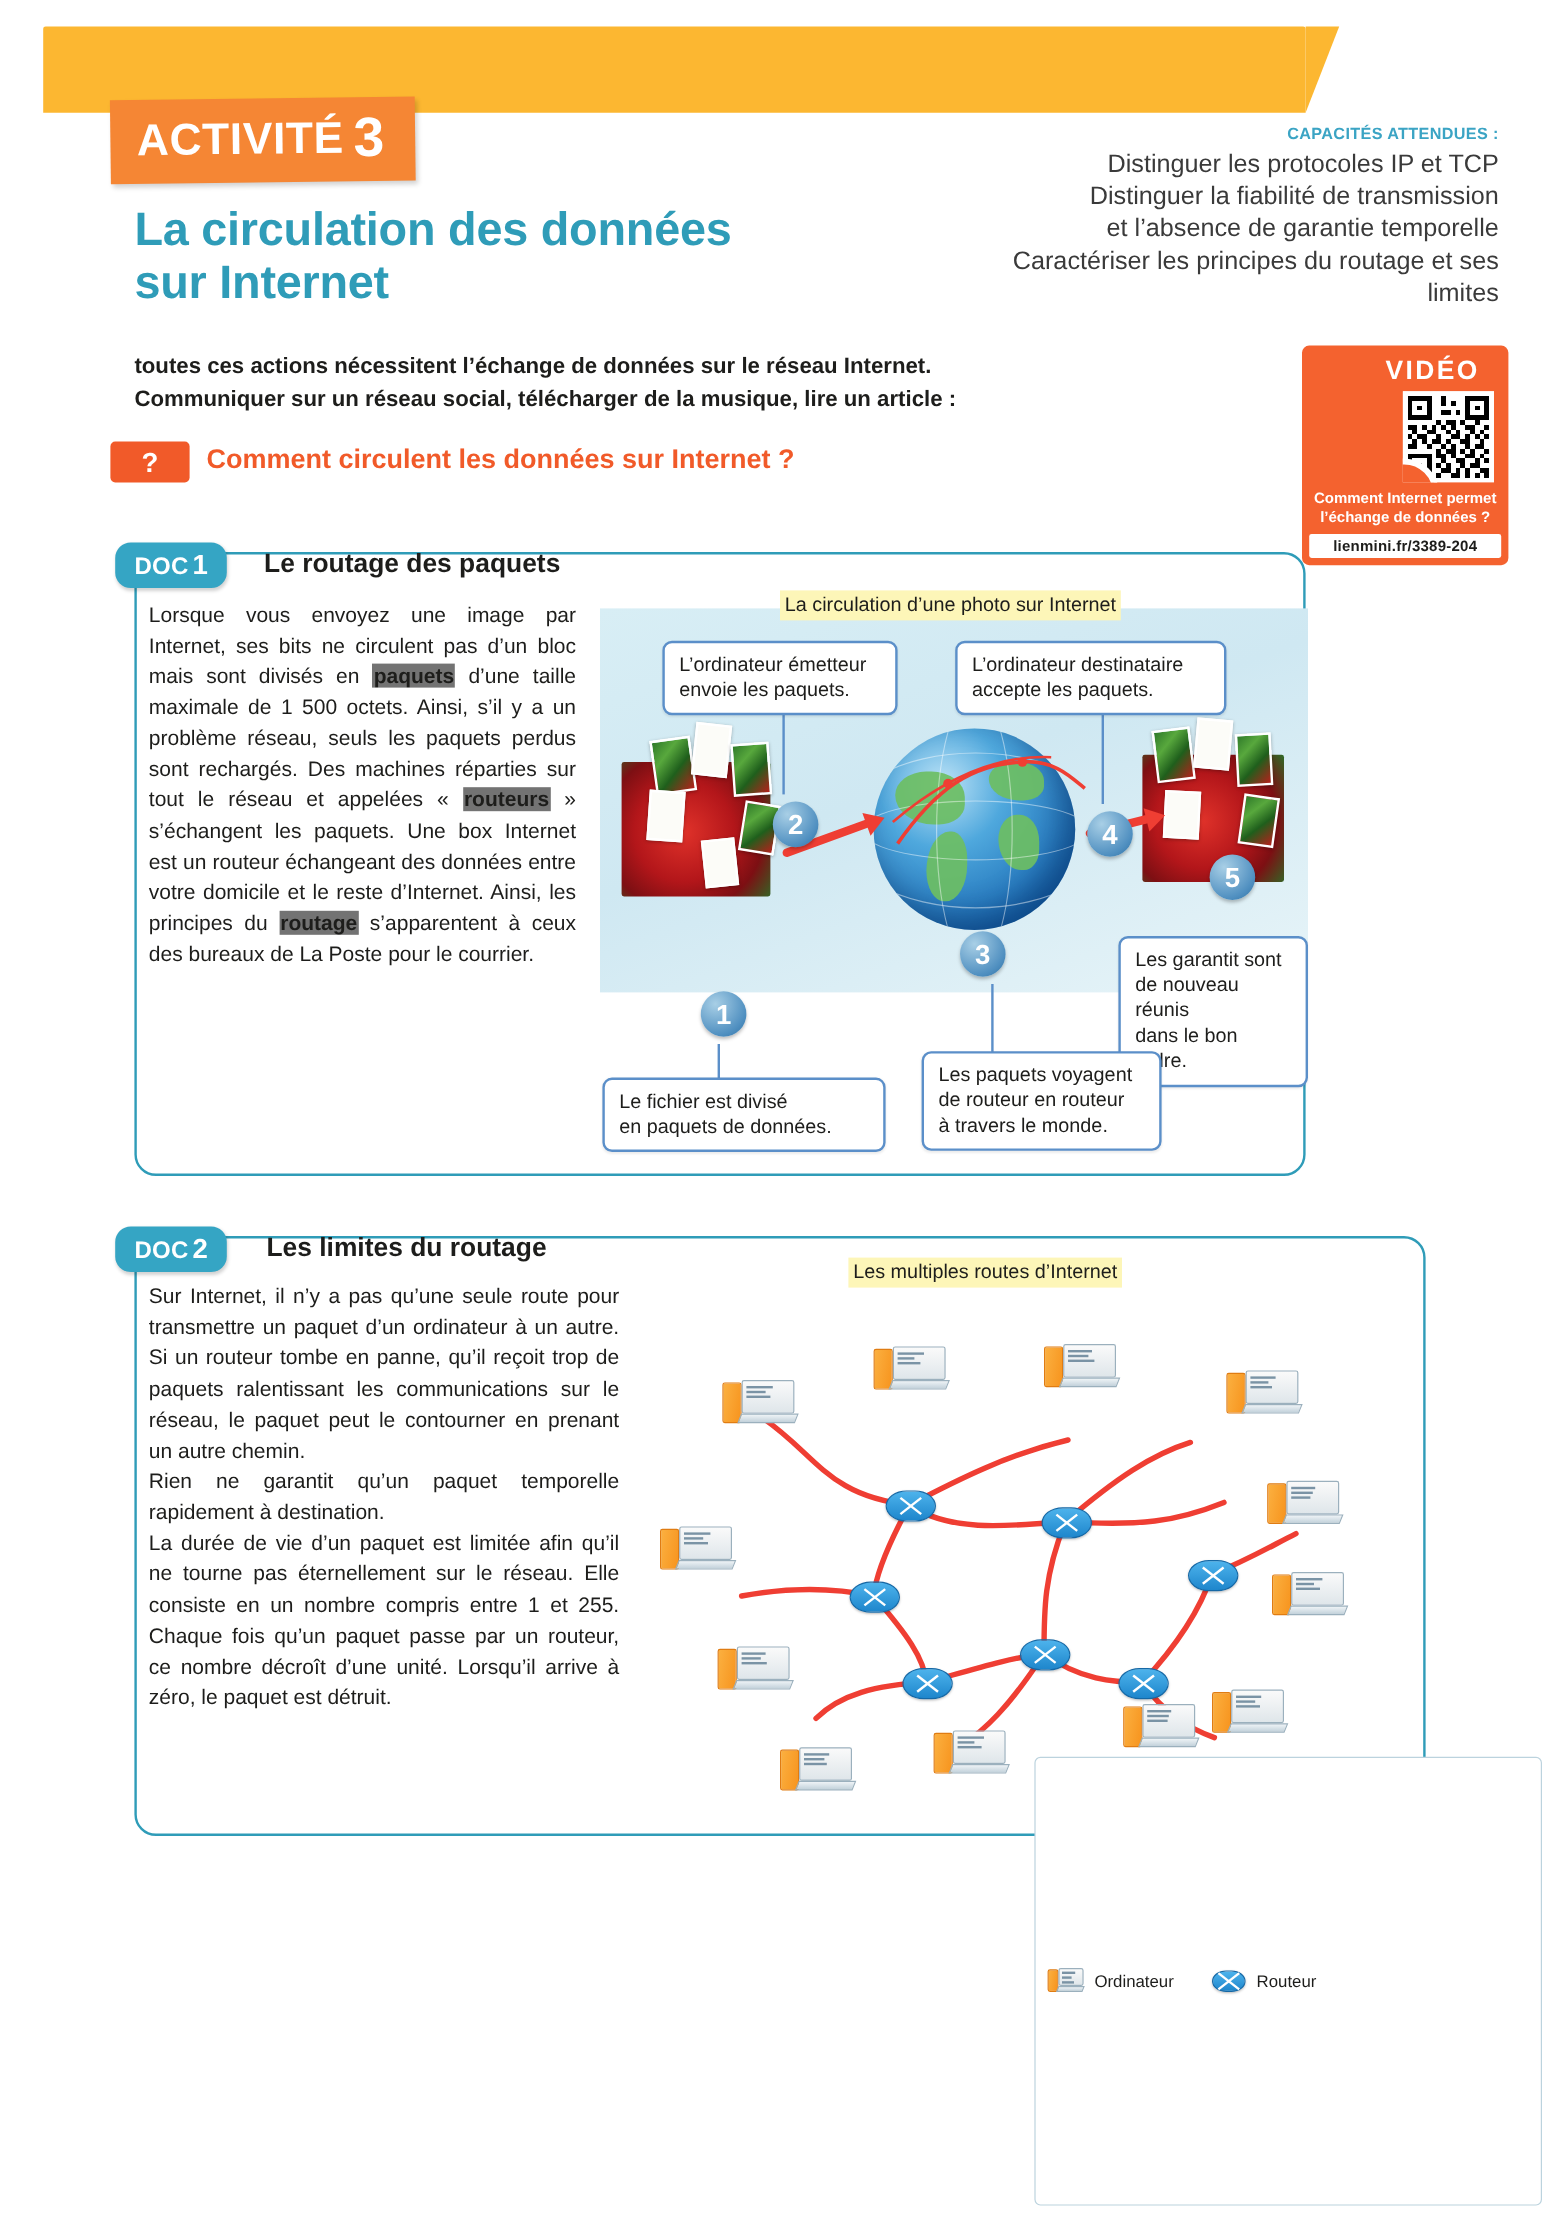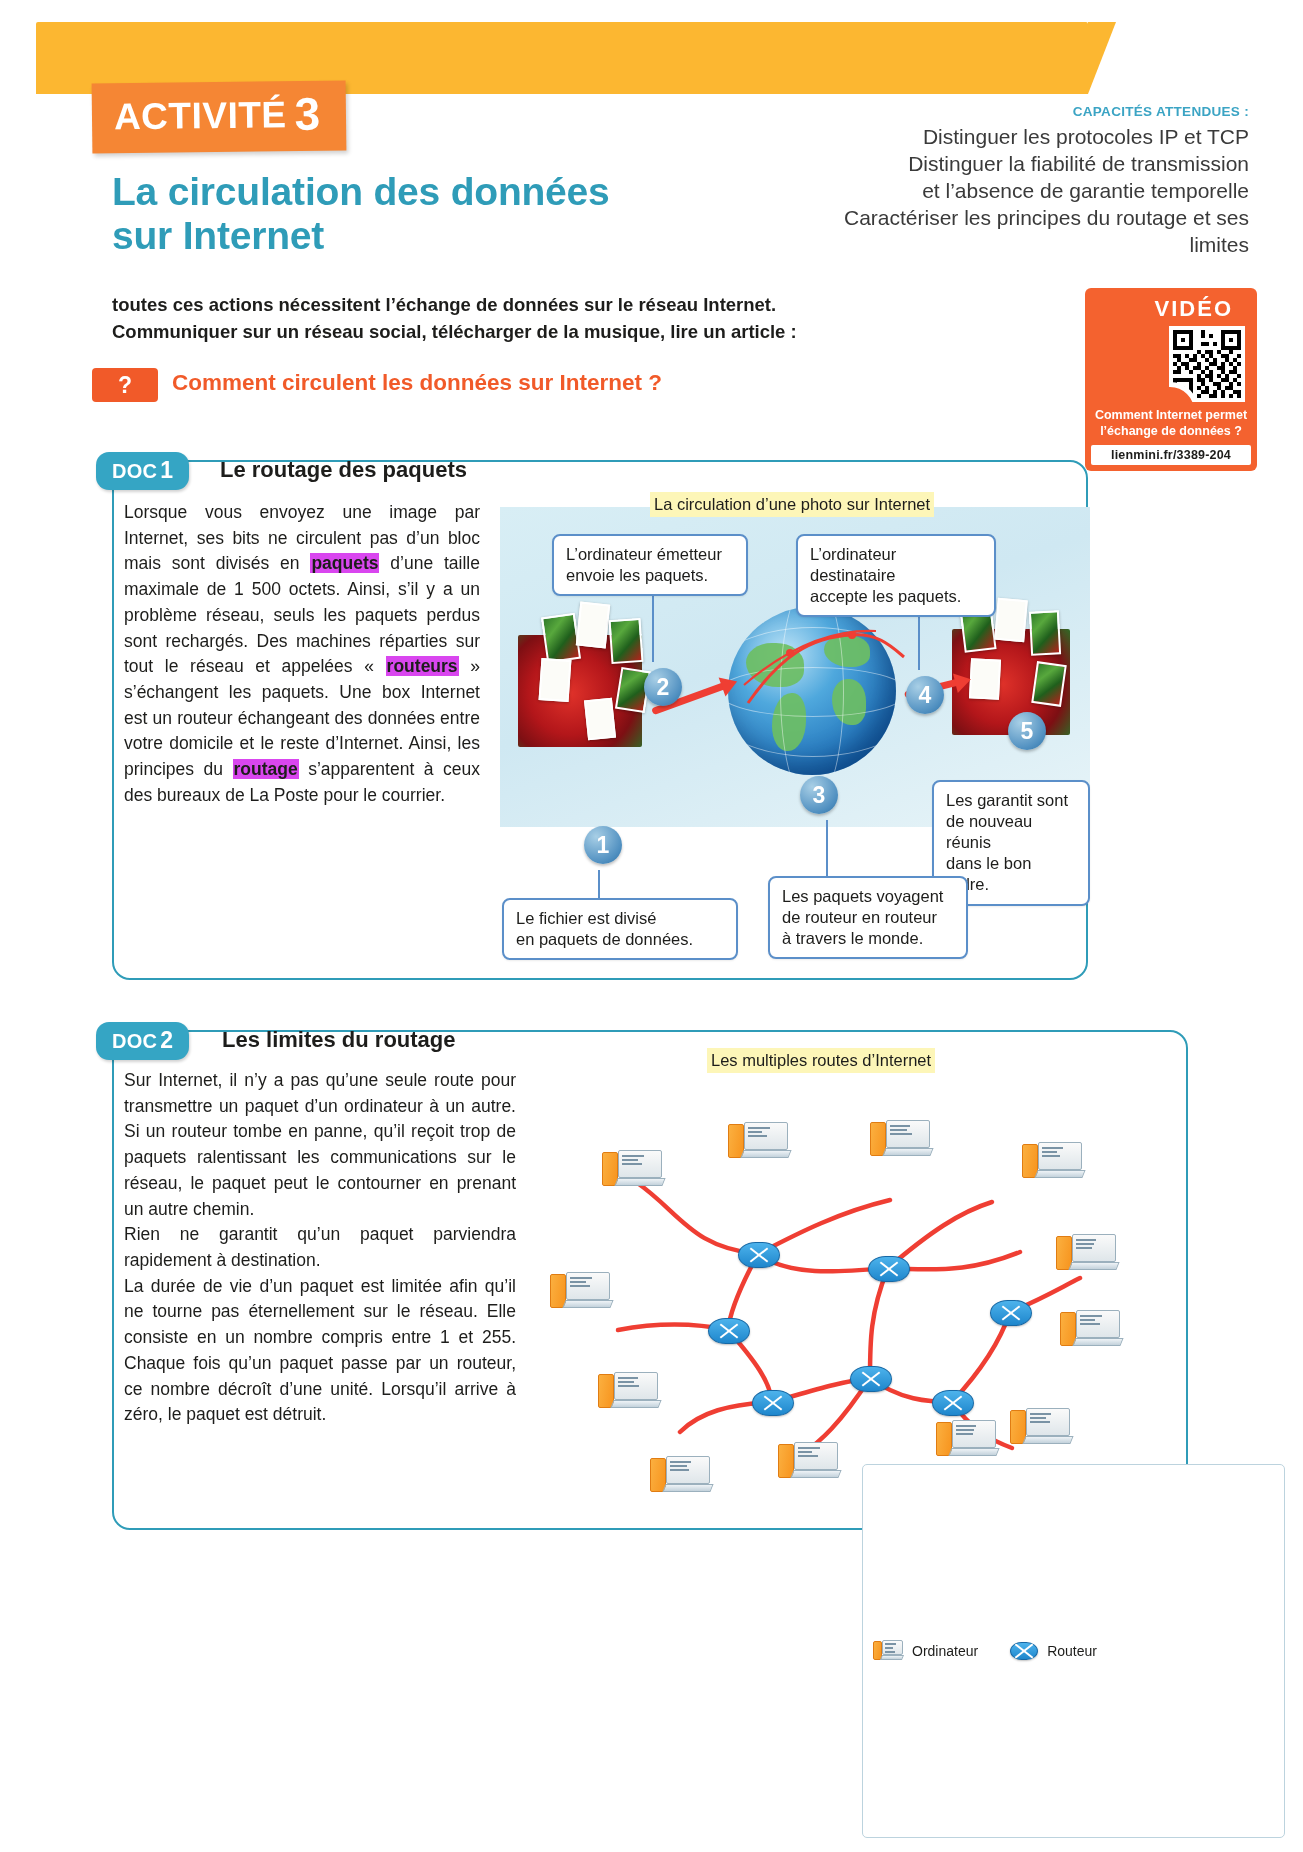--- a/index.html
+++ b/index.html
@@ -153,21 +153,21 @@
 
   
   .doc-text {
     position: absolute;
     color: #1d1d1b; font-size: 17.5px; line-height: 1.47;
     text-align: justify;
   }
   #doc1-text { left: 124px; top: 500px; width: 356px; }
   #doc2-text { left: 124px; top: 1068px; width: 392px; }
   #doc2-text p { margin-bottom: 0; }
-  .hl { background: #d946ef; font-weight: bold; padding: 0 1px; }
+  .hl { background: #737373; font-weight: bold; padding: 0 1px; }
 
   
   .illus1 {
     position: absolute; left: 500px; top: 507px;
     width: 590px; height: 320px;
     background: linear-gradient(160deg,#d8eef5 0%, #cfe8f2 45%, #e7f4f8 100%);
     overflow: hidden;
   }
   .illus-caption {
     position: absolute; z-index: 8;
@@ -474,21 +474,21 @@
 <div class="step-badge" style="left:584px;  top:826px;">1</div>
 <div class="step-badge" style="left:644px;  top:668px;">2</div>
 <div class="step-badge" style="left:800px;  top:776px;">3</div>
 <div class="step-badge" style="left:906px;  top:676px;">4</div>
 <div class="step-badge" style="left:1008px; top:712px;">5</div>
 
 <div class="callout" style="left:552px; top:534px; width:196px;">
   <div>L’ordinateur émetteur</div>
   <div>envoie les paquets.</div>
 </div>
-<div class="callout" style="left:796px; top:534px; width:200px;">
+<div class="callout" style="left:796px; top:534px; width:226px;">
   <div>L’ordinateur destinataire</div>
   <div>accepte les paquets.</div>
 </div>
 <div class="callout" style="left:932px; top:780px; width:158px;">
   <div>Les garantit sont</div>
   <div>de nouveau réunis</div>
   <div>dans le bon ordre.</div>
 </div>
 <div class="callout" style="left:768px; top:876px; width:200px;">
   <div>Les paquets voyagent</div>
@@ -506,21 +506,21 @@
 <div class="leader" style="left:598px; top:870px; height:30px;"></div>
 
 <div class="doc-panel" id="doc2-panel"></div>
 <div class="doc-badge" id="doc2-badge">
   <span>DOC</span><span class="bnum">2</span>
 </div>
 <div class="doc-title" id="doc2-title">Les limites du routage</div>
 
 <div class="doc-text" id="doc2-text">
   <p>Sur Internet, il n’y a pas qu’une seule route pour transmettre un paquet d’un ordinateur à un autre. Si un routeur tombe en panne, qu’il reçoit trop de paquets ralentissant les communications sur le réseau, le paquet peut le contourner en prenant un autre chemin.</p>
-  <p>Rien ne garantit qu’un paquet parviendra rapidement à destination.</p>
+  <p>Rien ne garantit qu’un paquet temporelle rapidement à destination.</p>
   <p>La durée de vie d’un paquet est limitée afin qu’il ne tourne pas éternellement sur le réseau. Elle consiste en un nombre compris entre 1 et 255. Chaque fois qu’un paquet passe par un routeur, ce nombre décroît d’une unité. Lorsqu’il arrive à zéro, le paquet est détruit.</p>
 </div>
 
 <div class="illus-caption" id="illus2-caption">Les multiples routes d’Internet</div>
 
 <div class="illus2">
   <svg class="net-links" width="630" height="420">
     <g stroke="#ef3e33" stroke-width="4.5" fill="none" stroke-linecap="round">
       <path d="M96 110 C 140 140, 150 175, 218 182"></path>
       <path d="M218 182 C 260 160, 300 140, 350 128"></path>

